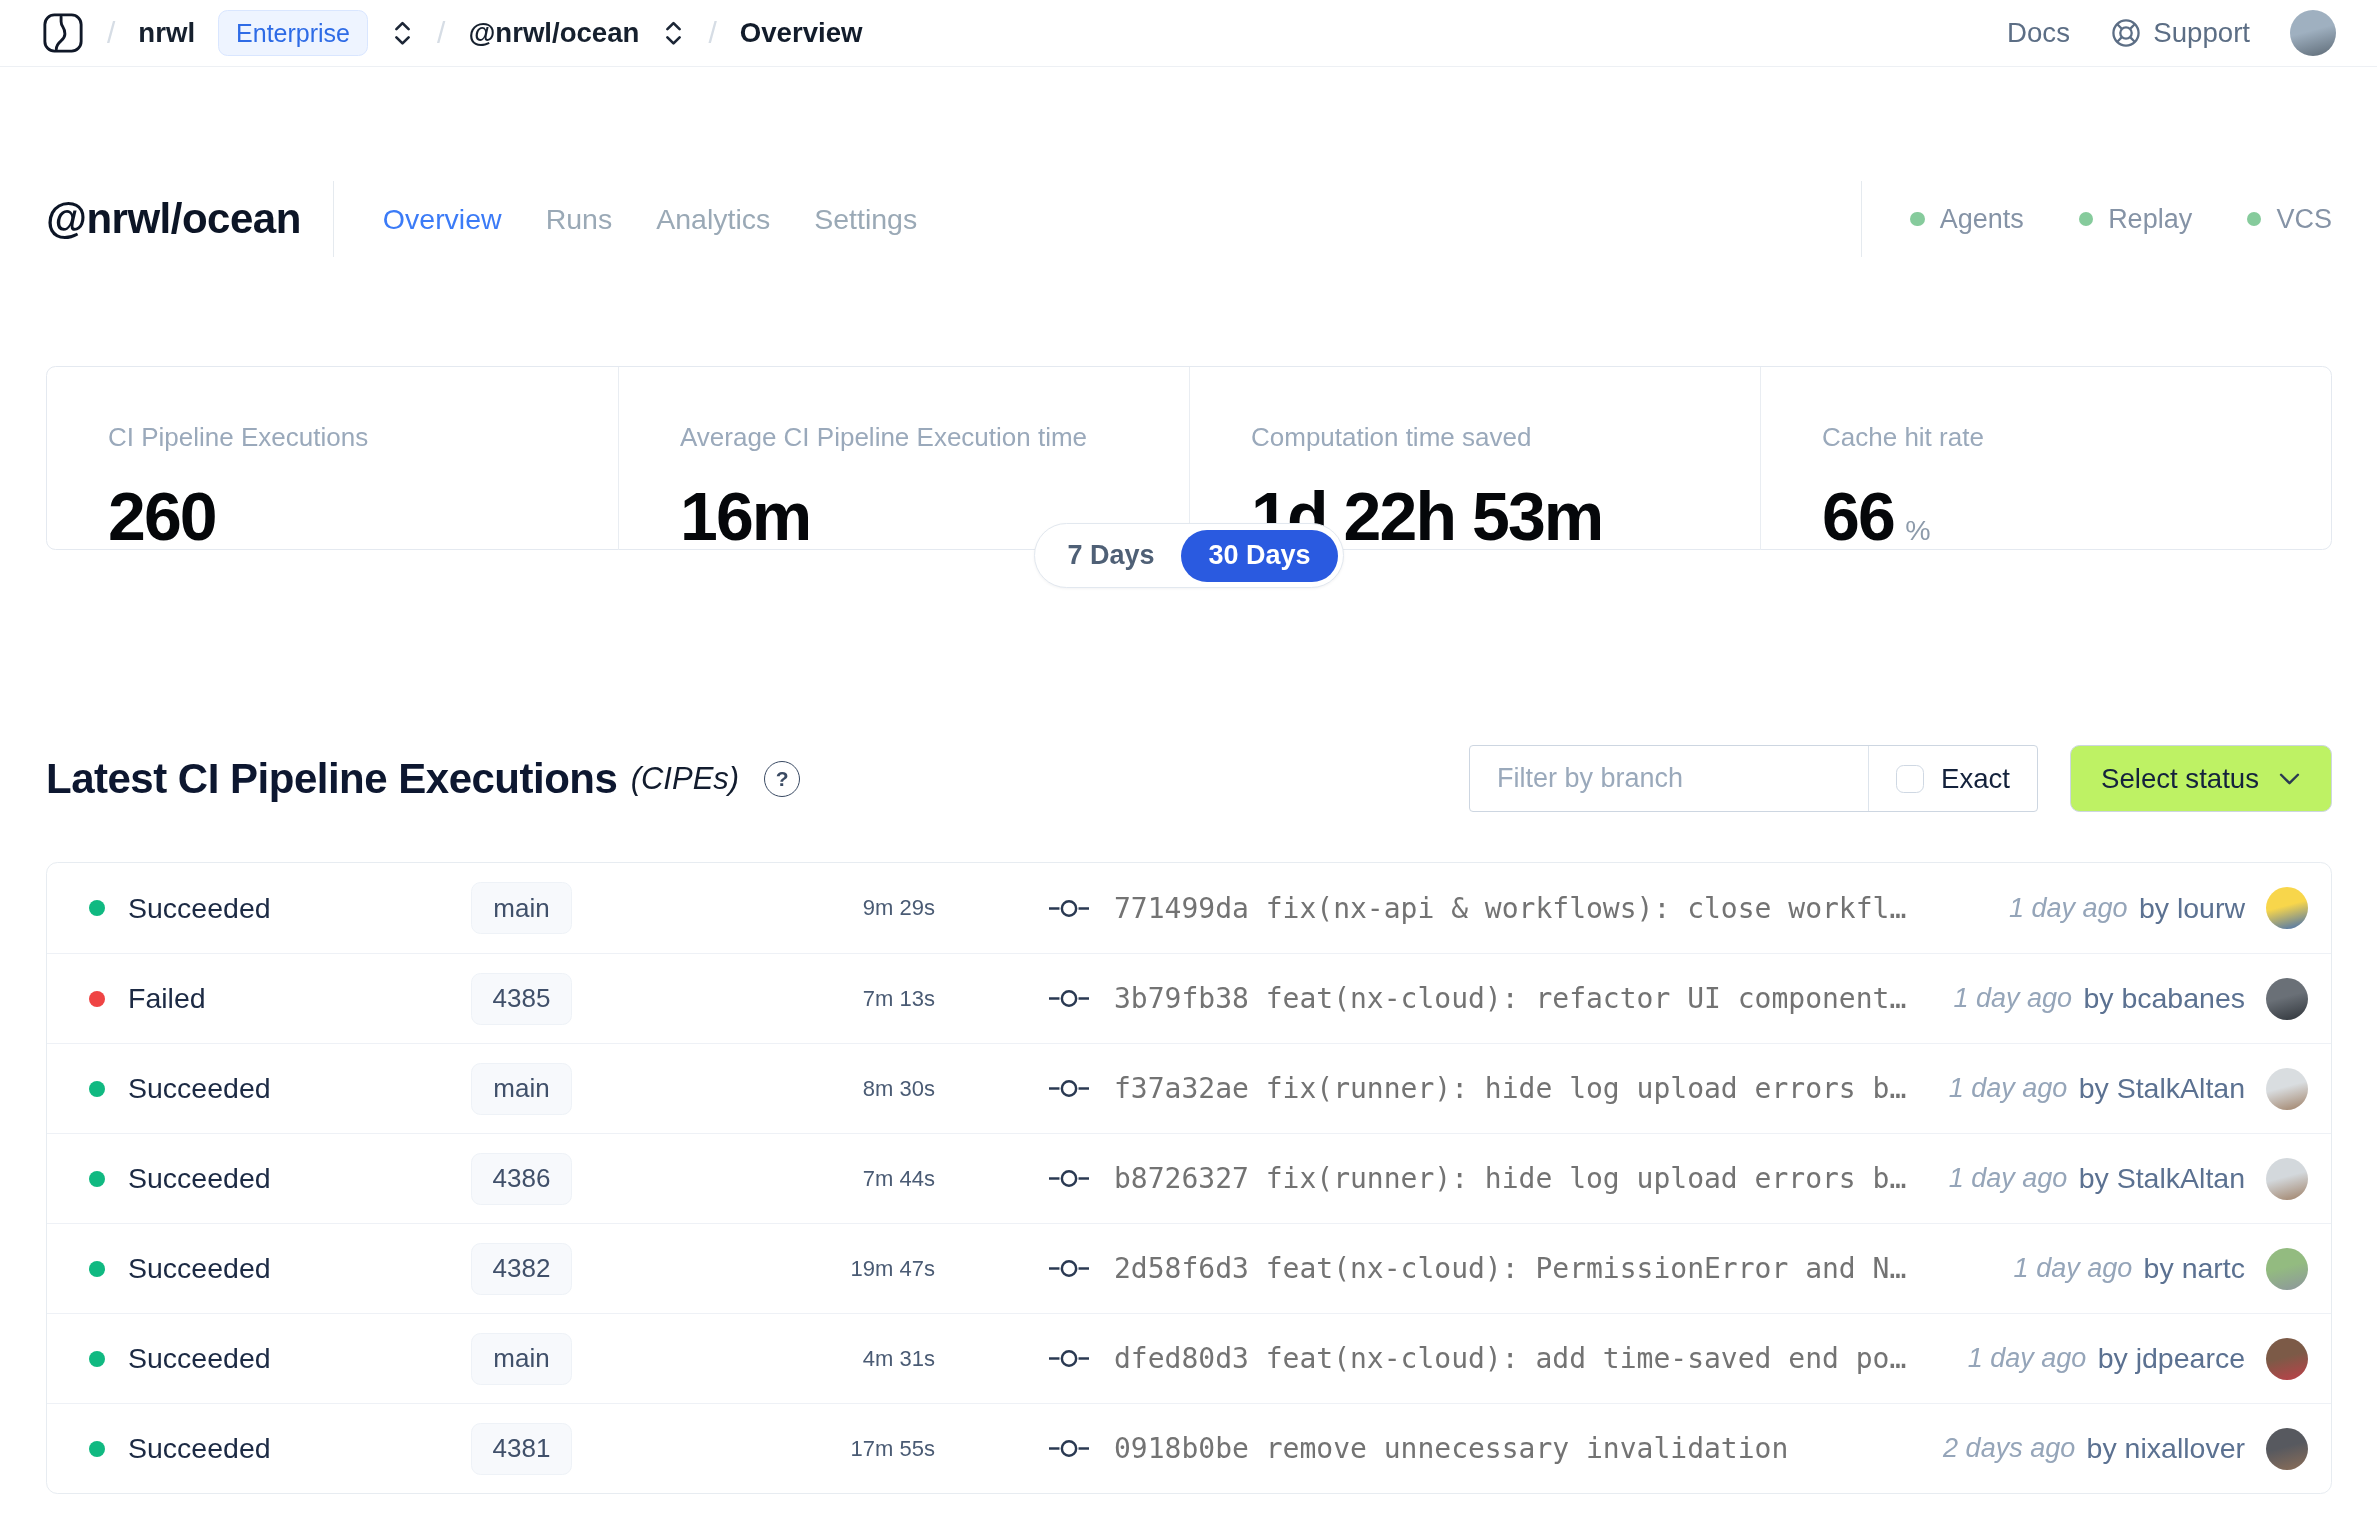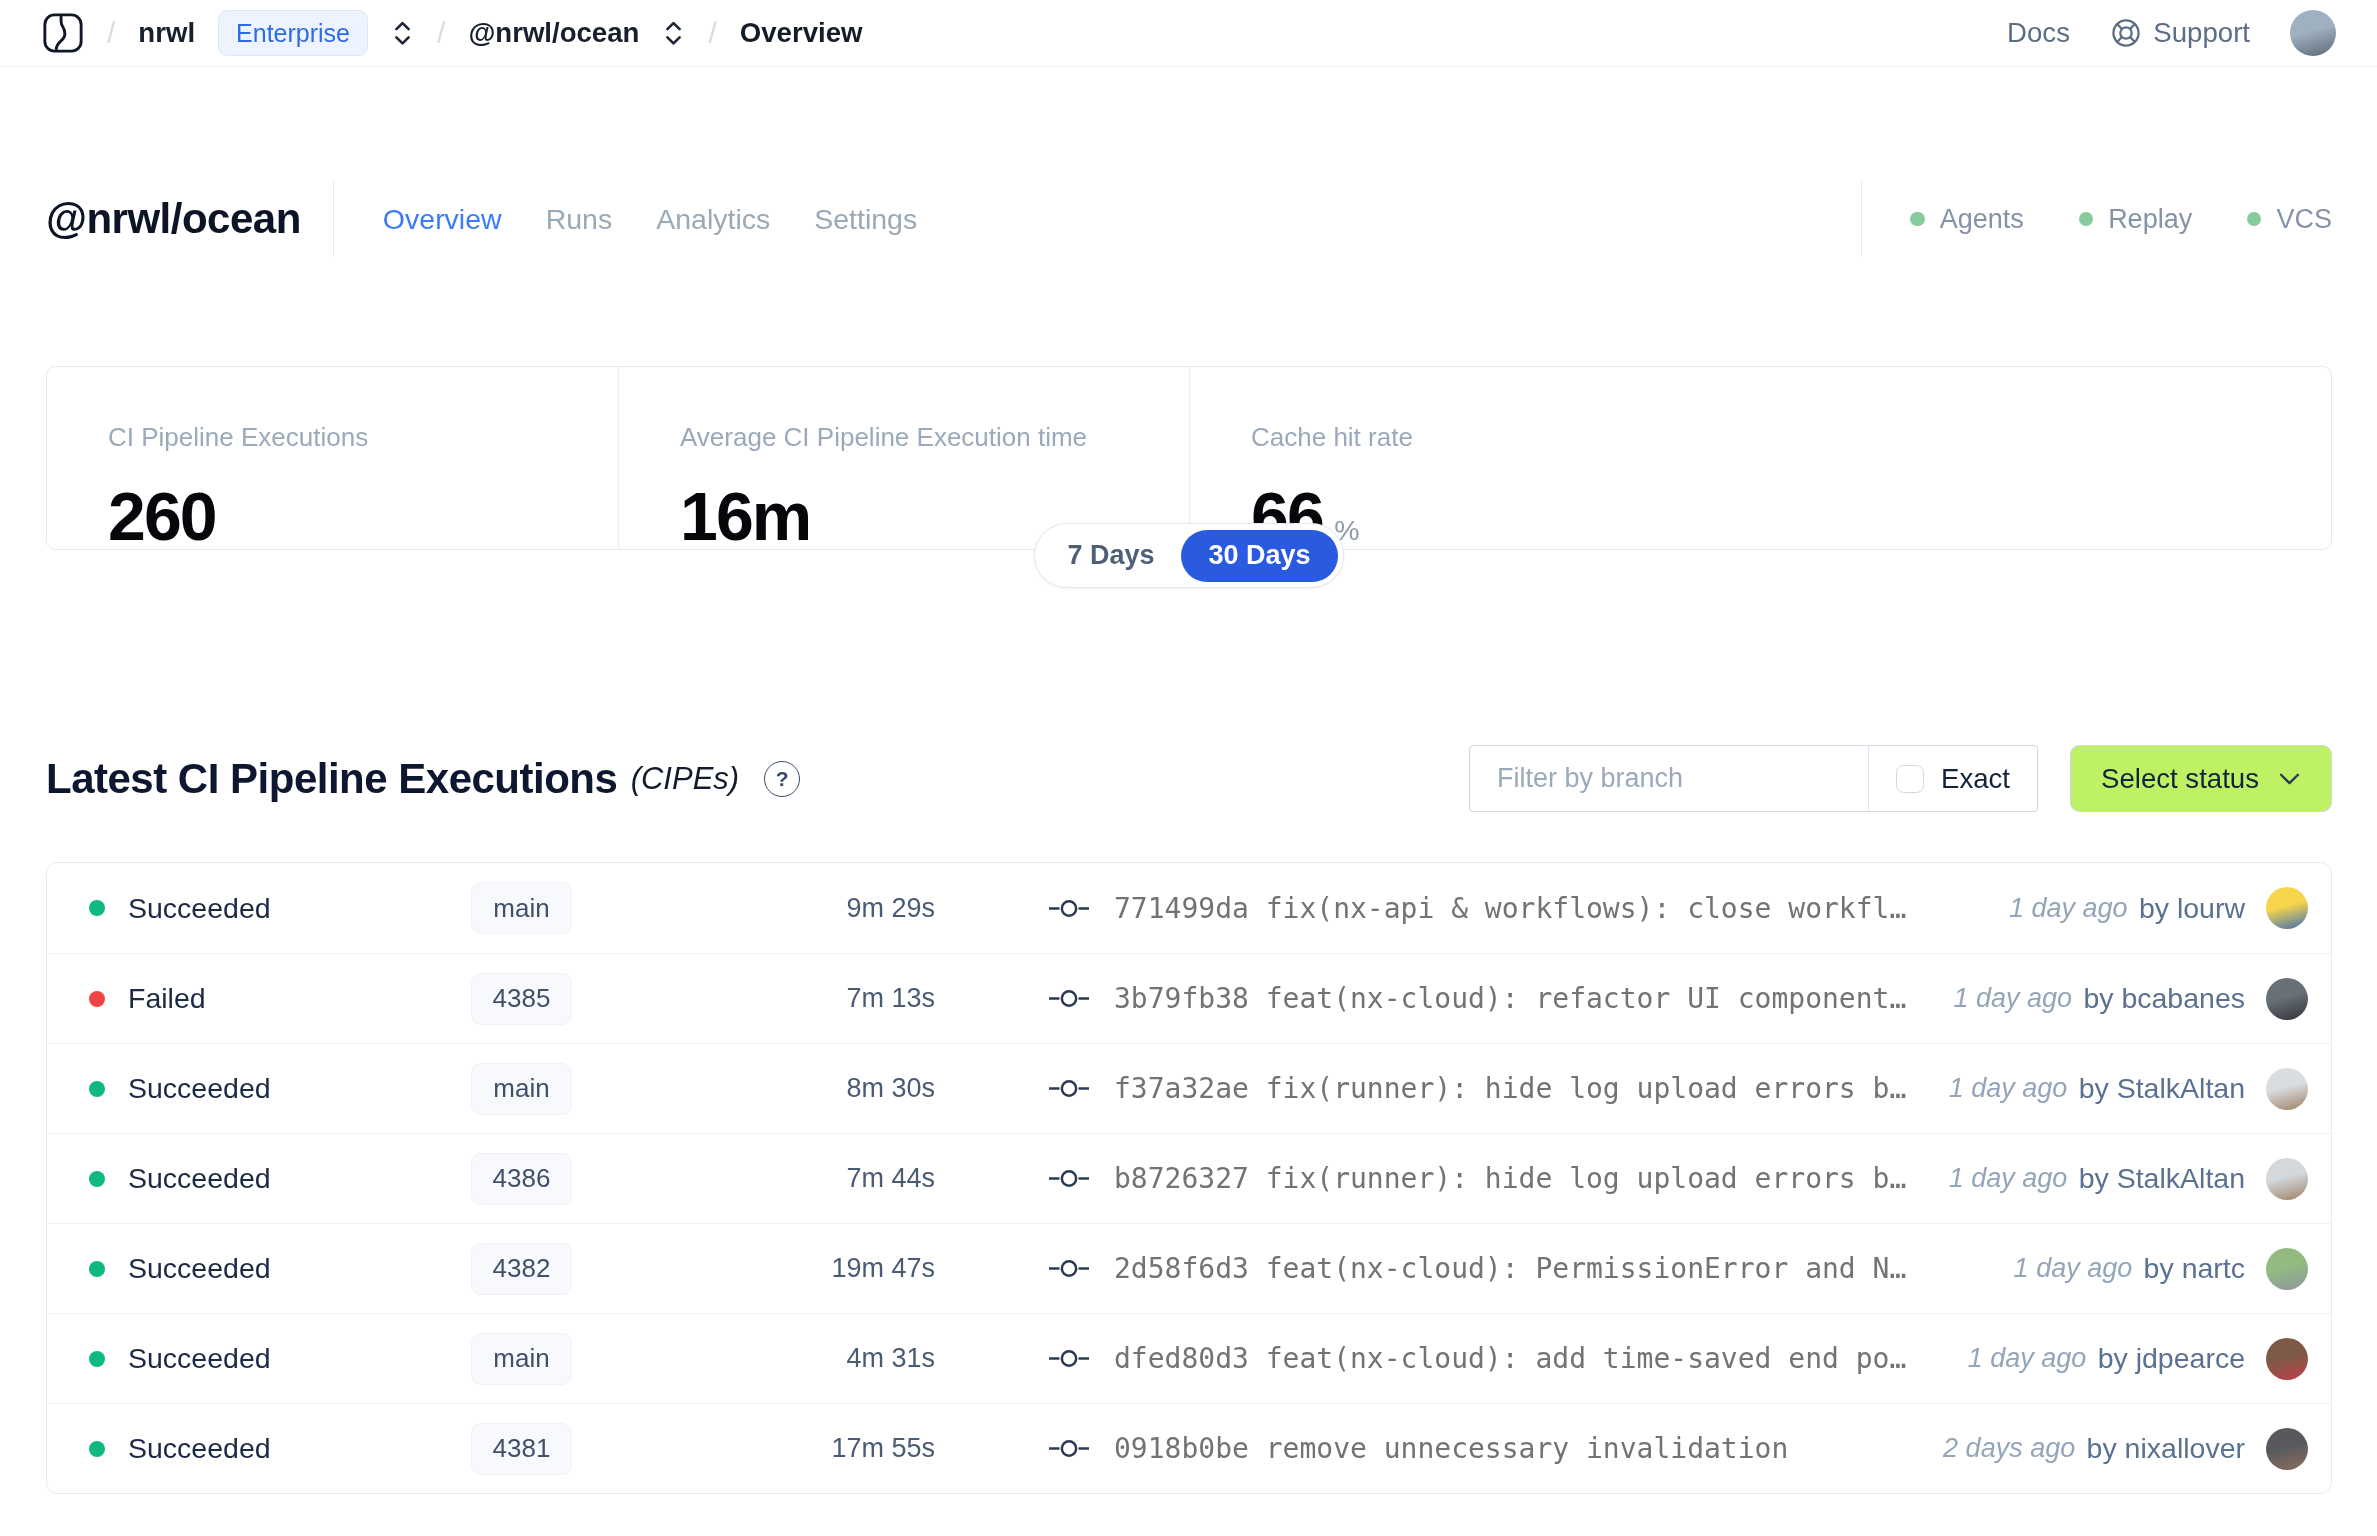--- a/index.html
+++ b/index.html
@@ -61,21 +61,21 @@
   .exact-label { font-size:27.6px; font-weight:500; color:#14223c; }
   .select-status { display:flex; align-items:center; gap:19px; border:1px solid #cdd6e1; border-radius:9.5px; height:67px; padding:0 30px; font-size:27.6px; font-weight:500; color:#14223c; background:#bef264; cursor:pointer; }
   
   .table { margin-top:50px; border:1px solid #e7ecf1; border-radius:11.4px; overflow:hidden; background:#fff; }
   .row { height:90px; display:flex; align-items:center; border-top:1px solid #eef1f6; padding:0 23px 0 42px; cursor:pointer; }
   .row:first-child { border-top:none; }
   .c-status { width:323px; display:flex; align-items:center; gap:23px; font-size:28.5px; font-weight:500; color:#1c2a44; }
   .dot { width:16px; height:16px; border-radius:50%; flex:none; }
   .c-branch { width:219px; display:flex; justify-content:center; }
   .badge { background:#f7f9fc; border:1px solid #eef2f7; border-radius:9.5px; padding:9.5px 21px; font-size:26px; color:#40506a; }
-  .c-duration { width:304px; text-align:right; font-size:27px; color:#4a5b74; }
+  .c-duration { width:304px; text-align:right; font-size:22px; color:#4a5b74; }
   .c-commit { flex:1; min-width:0; display:flex; align-items:center; gap:25px; padding-left:114px; }
   .commit-text { font-family:"DejaVu Sans Mono", monospace; font-size:28px; color:#737373; white-space:nowrap; overflow:hidden; }
   .c-meta { display:flex; align-items:center; flex:none; }
   .ago { font-size:27px; font-style:italic; color:#95a5b9; }
   .byline { font-size:28.5px; color:#5b7191; margin-left:11.4px; }
   .avatar-row { width:42px; height:42px; margin-left:21px; flex:none; }
   svg { display:block; }
 </style>
 </head>
 <body>
@@ -166,20 +166,27 @@
           </div>
       </div>
       <div class="stat">
         <div class="stat-label">Average CI Pipeline Execution time</div>
         <div class="stat-value">
             <span>16m</span>
             <span class="stat-suffix"></span>
           </div>
       </div>
       <div class="stat">
+        <div class="stat-label">Computation time saved</div>
+        <div class="stat-value">
+            <span>1d 22h 53m</span>
+            <span class="stat-suffix"></span>
+          </div>
+      </div>
+      <div class="stat">
         <div class="stat-label">Cache hit rate</div>
         <div class="stat-value">
             <span>66</span>
             <span class="stat-suffix">%</span>
           </div>
       </div>
     </div>
     <div class="range-toggle">
       <span class="range-opt">7 Days</span>
       <span class="range-opt active">30 Days</span>

